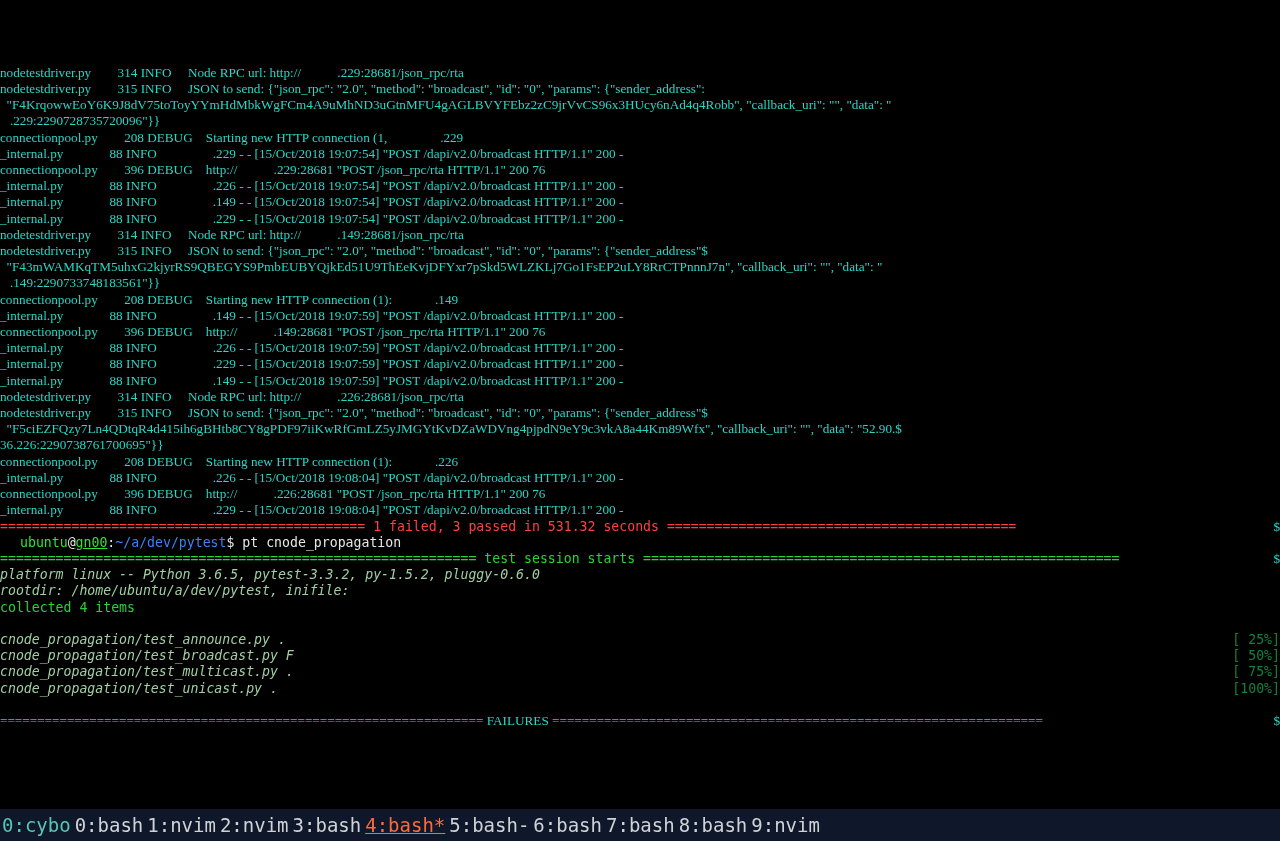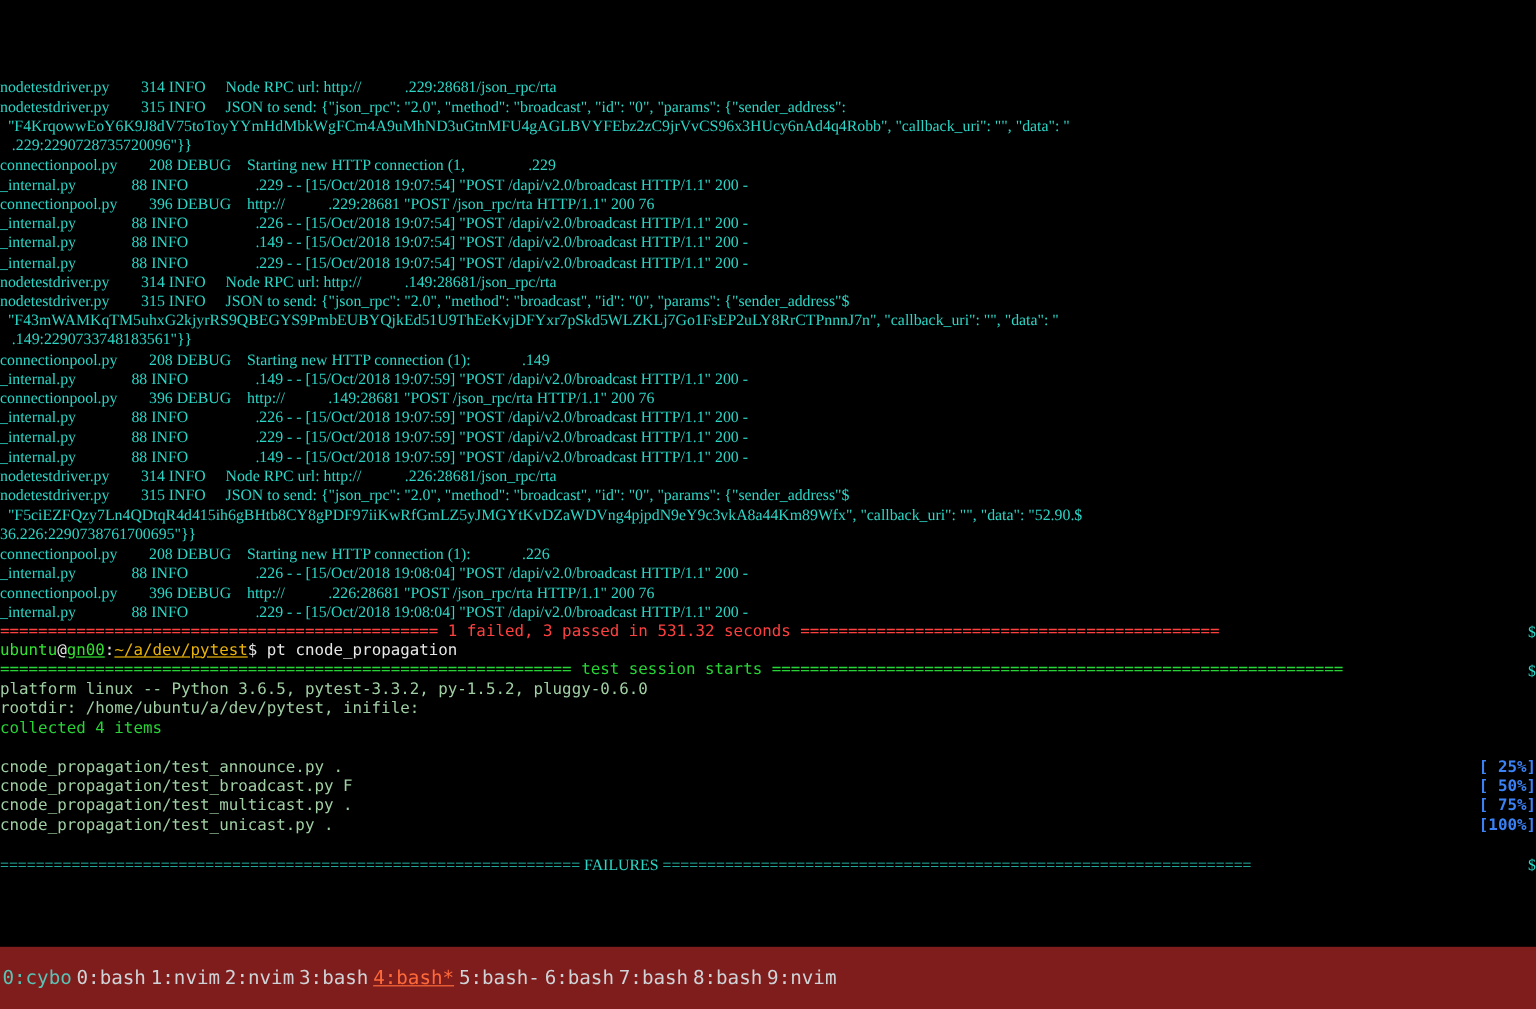--- a/index.html
+++ b/index.html
@@ -13,34 +13,34 @@
     height: 841px;
     overflow: hidden;
     white-space: pre;
   }
   .term { padding: 0; }
   .line { display: flex; }
   .right { margin-left: auto; }
   .cy { color: #2bd6c6; font-family: Liberation Serif, serif; }       
   .gr { color: #27d436; }       
   .rd { color: #ff4040; }       
-  .lg { color: #a0cfa4; }       
-  .bl { color: #3b82f6; font-weight: bold; }       
+  .lg { color: #a0cfa4; font-style: italic; }       
+  .bl { color: #15803d; }       
   .wh { color: #e6e6e6; }
-  .prompt-user { color: #31e231; }
+  .prompt-user { color: #31e231; margin-left: 20px; }
   .prompt-host { color: #31e231; text-decoration: underline; }
-  .prompt-path { color: #eab308; text-decoration: underline; }
+  .prompt-path { color: #3b82f6; }
   .prompt-dlr { color: #e6e6e6; }
   .statusbar {
     position: absolute;
     left: 0; right: 0; bottom: 0;
-    background: #7f1d1d;
+    background: #0f172a;
     color: #cfd3d6;
-    padding: 18px 0;
-    font-size: 16px;
+    padding: 8px 0;
+    font-size: 19px;
     line-height: 16.2px;
     display: flex;
     gap: 0;
   }
   .tab { padding: 0 2px; }
   .tab-session { color: #59c4b6; }
   .tab-active { color: #ff6a3a; text-decoration: underline; }
 </style>
 </head>
 <body>

